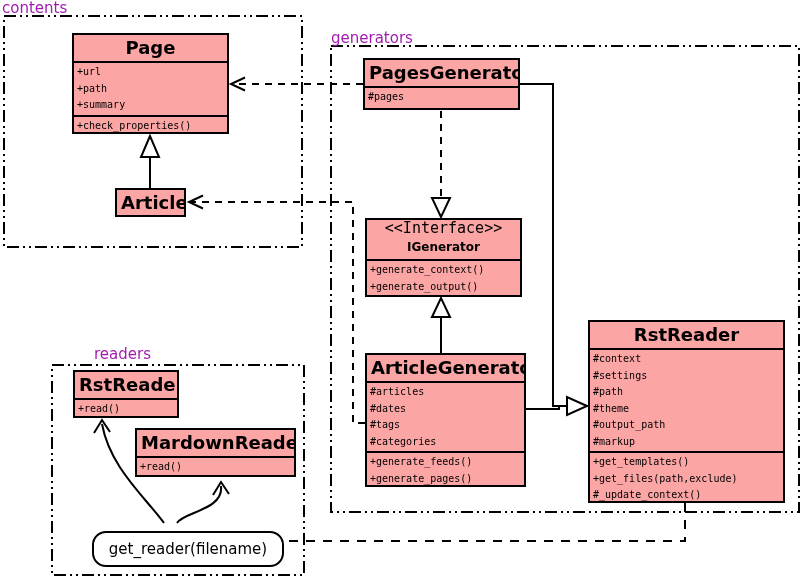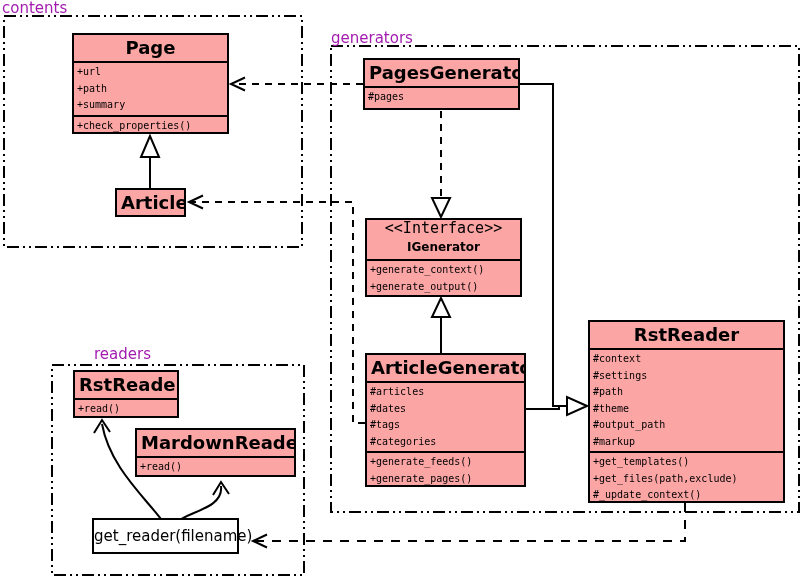--- a/index.html
+++ b/index.html
@@ -155,15 +155,15 @@
     </div>
   </div>
 
   <div class="cls" style="left:135px; top:428px; width:161px; height:49px;">
     <div class="cls-title">MardownReader</div>
     <div class="sec">
       <div class="m">+read()</div>
     </div>
   </div>
 
-  <div class="plainbox" style="left:92px; top:518px; width:147px; height:36px; line-height:32px;">get_reader(filename)</div>
+  <div class="plainbox" style="left:92px; top:531px; width:192px; height:36px; line-height:32px;border-radius:14px;">get_reader(filename)</div>
 
 </div>
 
 </body></html>

